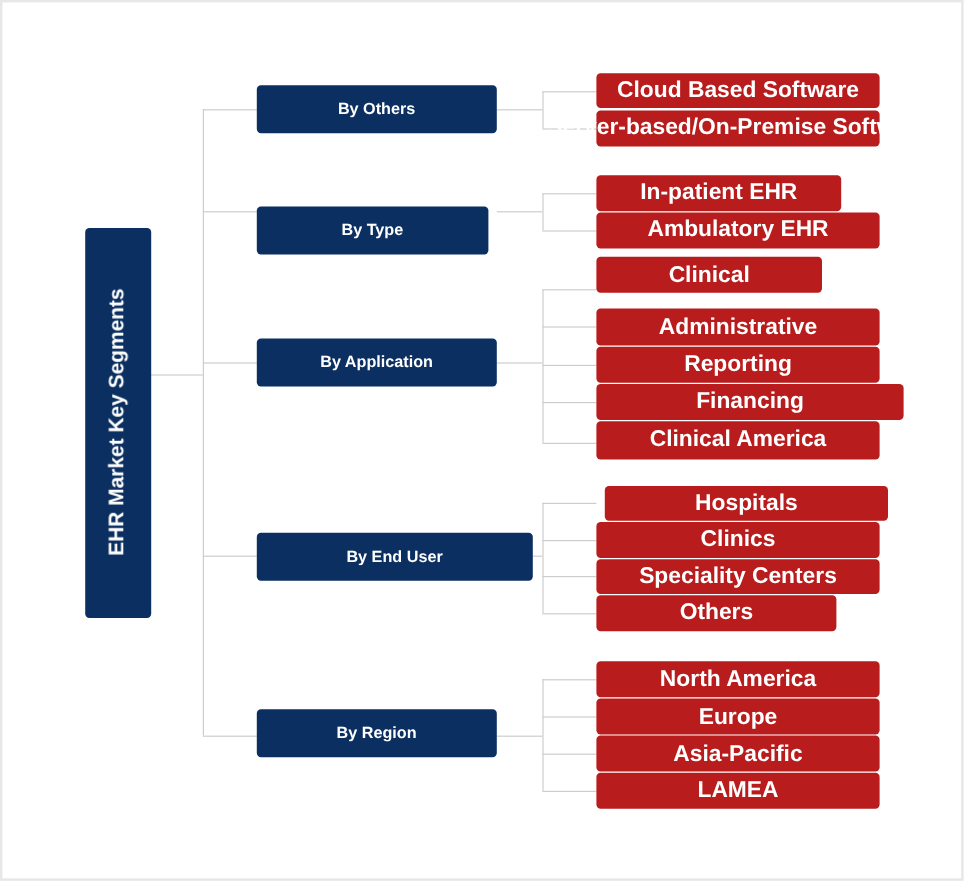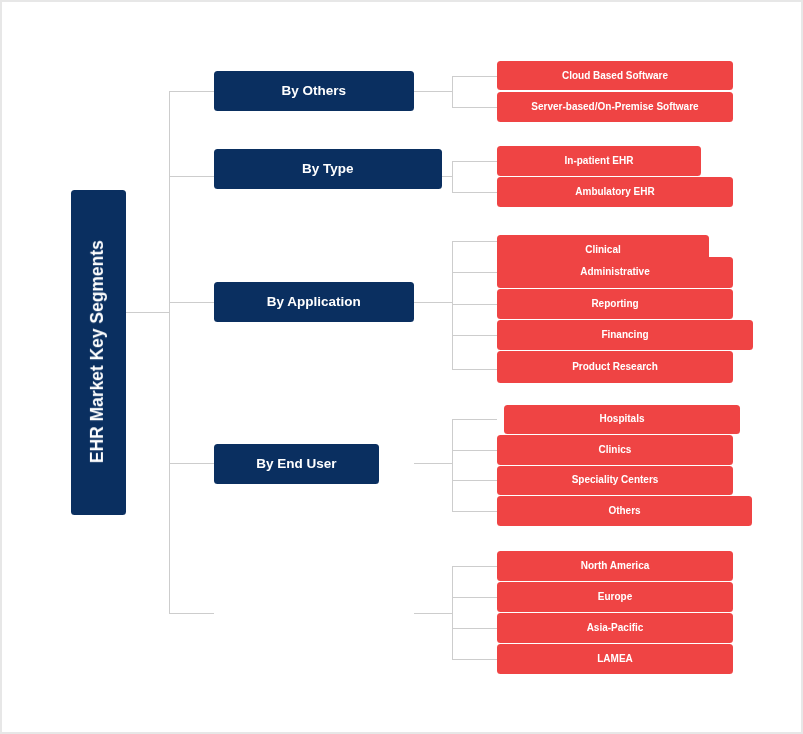--- a/index.html
+++ b/index.html
@@ -8,21 +8,21 @@
        font-family:"Liberation Sans",sans-serif;}
   #page{position:relative;width:803px;height:734px;background:#ffffff;overflow:hidden;}
   #canvas{position:absolute;left:0;top:0;width:803px;height:734px;}
   #frame{position:absolute;left:0;top:0;width:803px;height:734px;box-sizing:border-box;
          border:2px solid #e7e7e7;pointer-events:none;}
 
   .box{position:absolute;box-sizing:border-box;display:flex;align-items:center;justify-content:center;
        border-radius:3.5px;color:#ffffff;font-weight:bold;}
   .root-box{background:#0a2f60;}
   .cat-box{background:#0a2f60;font-size:13.5px;}
-  .leaf-box{background:#ef4444;font-size:10px;}
+  .leaf-box{background:#b91c1c;font-size:19px;}
 
   .lbl{white-space:nowrap;line-height:1;-webkit-font-smoothing:antialiased;
        transform:translateZ(0);backface-visibility:hidden;}
   .root-label{font-size:17.45px;
               transform:rotate(-90deg) translate(1px,-0.8px) translateZ(0);}
 
   .ln{position:absolute;background:#cdcdcd;}
   .hl{height:1px;}
   .vl{width:1px;}
 </style>
@@ -72,61 +72,64 @@
       </div>
     <div class="box cat-box" style="left:213.8px;top:71.2px;width:200.1px;height:39.7px">
         <span class="lbl">By Others</span>
       </div>
     <div class="box leaf-box" style="left:497px;top:61.1px;width:236px;height:29.4px">
         <span class="lbl">Cloud Based Software</span>
       </div>
     <div class="box leaf-box" style="left:497px;top:92.3px;width:236px;height:29.4px">
         <span class="lbl">Server-based/On-Premise Software</span>
       </div>
-    <div class="box cat-box" style="left:213.8px;top:149px;width:228px;height:39.6px">
+    <div class="box cat-box" style="left:213.8px;top:172px;width:193px;height:39.6px">
         <span class="lbl">By Type</span>
       </div>
     <div class="box leaf-box" style="left:497px;top:146px;width:204px;height:29.5px">
         <span class="lbl">In-patient EHR</span>
       </div>
     <div class="box leaf-box" style="left:497px;top:177.2px;width:236px;height:29.5px">
         <span class="lbl">Ambulatory EHR</span>
       </div>
     <div class="box cat-box" style="left:213.8px;top:282.2px;width:200.1px;height:39.7px">
         <span class="lbl">By Application</span>
       </div>
-    <div class="box leaf-box" style="left:497px;top:235px;width:212px;height:30.2px">
+    <div class="box leaf-box" style="left:497px;top:214px;width:188px;height:30.2px">
         <span class="lbl">Clinical</span>
       </div>
     <div class="box leaf-box" style="left:497px;top:257.35px;width:236px;height:30.2px">
         <span class="lbl">Administrative</span>
       </div>
     <div class="box leaf-box" style="left:497px;top:288.5px;width:236px;height:30.2px">
         <span class="lbl">Reporting</span>
       </div>
     <div class="box leaf-box" style="left:497px;top:319.65px;width:256px;height:30.2px">
         <span class="lbl">Financing</span>
       </div>
     <div class="box leaf-box" style="left:497px;top:350.8px;width:236px;height:32px">
-        <span class="lbl">Product Research</span>
+        <span class="lbl">Clinical America</span>
       </div>
-    <div class="box cat-box" style="left:213.8px;top:444.2px;width:165px;height:39.4px">
+    <div class="box cat-box" style="left:213.8px;top:444.2px;width:230px;height:39.4px">
         <span class="lbl">By End User</span>
       </div>
     <div class="box leaf-box" style="left:504px;top:404.5px;width:236px;height:29.7px">
         <span class="lbl">Hospitals</span>
       </div>
     <div class="box leaf-box" style="left:497px;top:435.05px;width:236px;height:29.7px">
         <span class="lbl">Clinics</span>
       </div>
     <div class="box leaf-box" style="left:497px;top:465.6px;width:236px;height:29.7px">
         <span class="lbl">Speciality Centers</span>
       </div>
-    <div class="box leaf-box" style="left:497px;top:496.15px;width:255px;height:29.7px">
+    <div class="box leaf-box" style="left:497px;top:496.15px;width:200px;height:29.7px">
         <span class="lbl">Others</span>
+      </div>
+    <div class="box cat-box" style="left:213.8px;top:591.2px;width:200.1px;height:39.7px">
+        <span class="lbl">By Region</span>
       </div>
     <div class="box leaf-box" style="left:497px;top:582.15px;width:236px;height:29.9px">
         <span class="lbl">Europe</span>
       </div>
     <div class="box leaf-box" style="left:497px;top:551.2px;width:236px;height:29.9px">
         <span class="lbl">North America</span>
       </div>
     <div class="box leaf-box" style="left:497px;top:613.1px;width:236px;height:29.9px">
         <span class="lbl">Asia-Pacific</span>
       </div>

